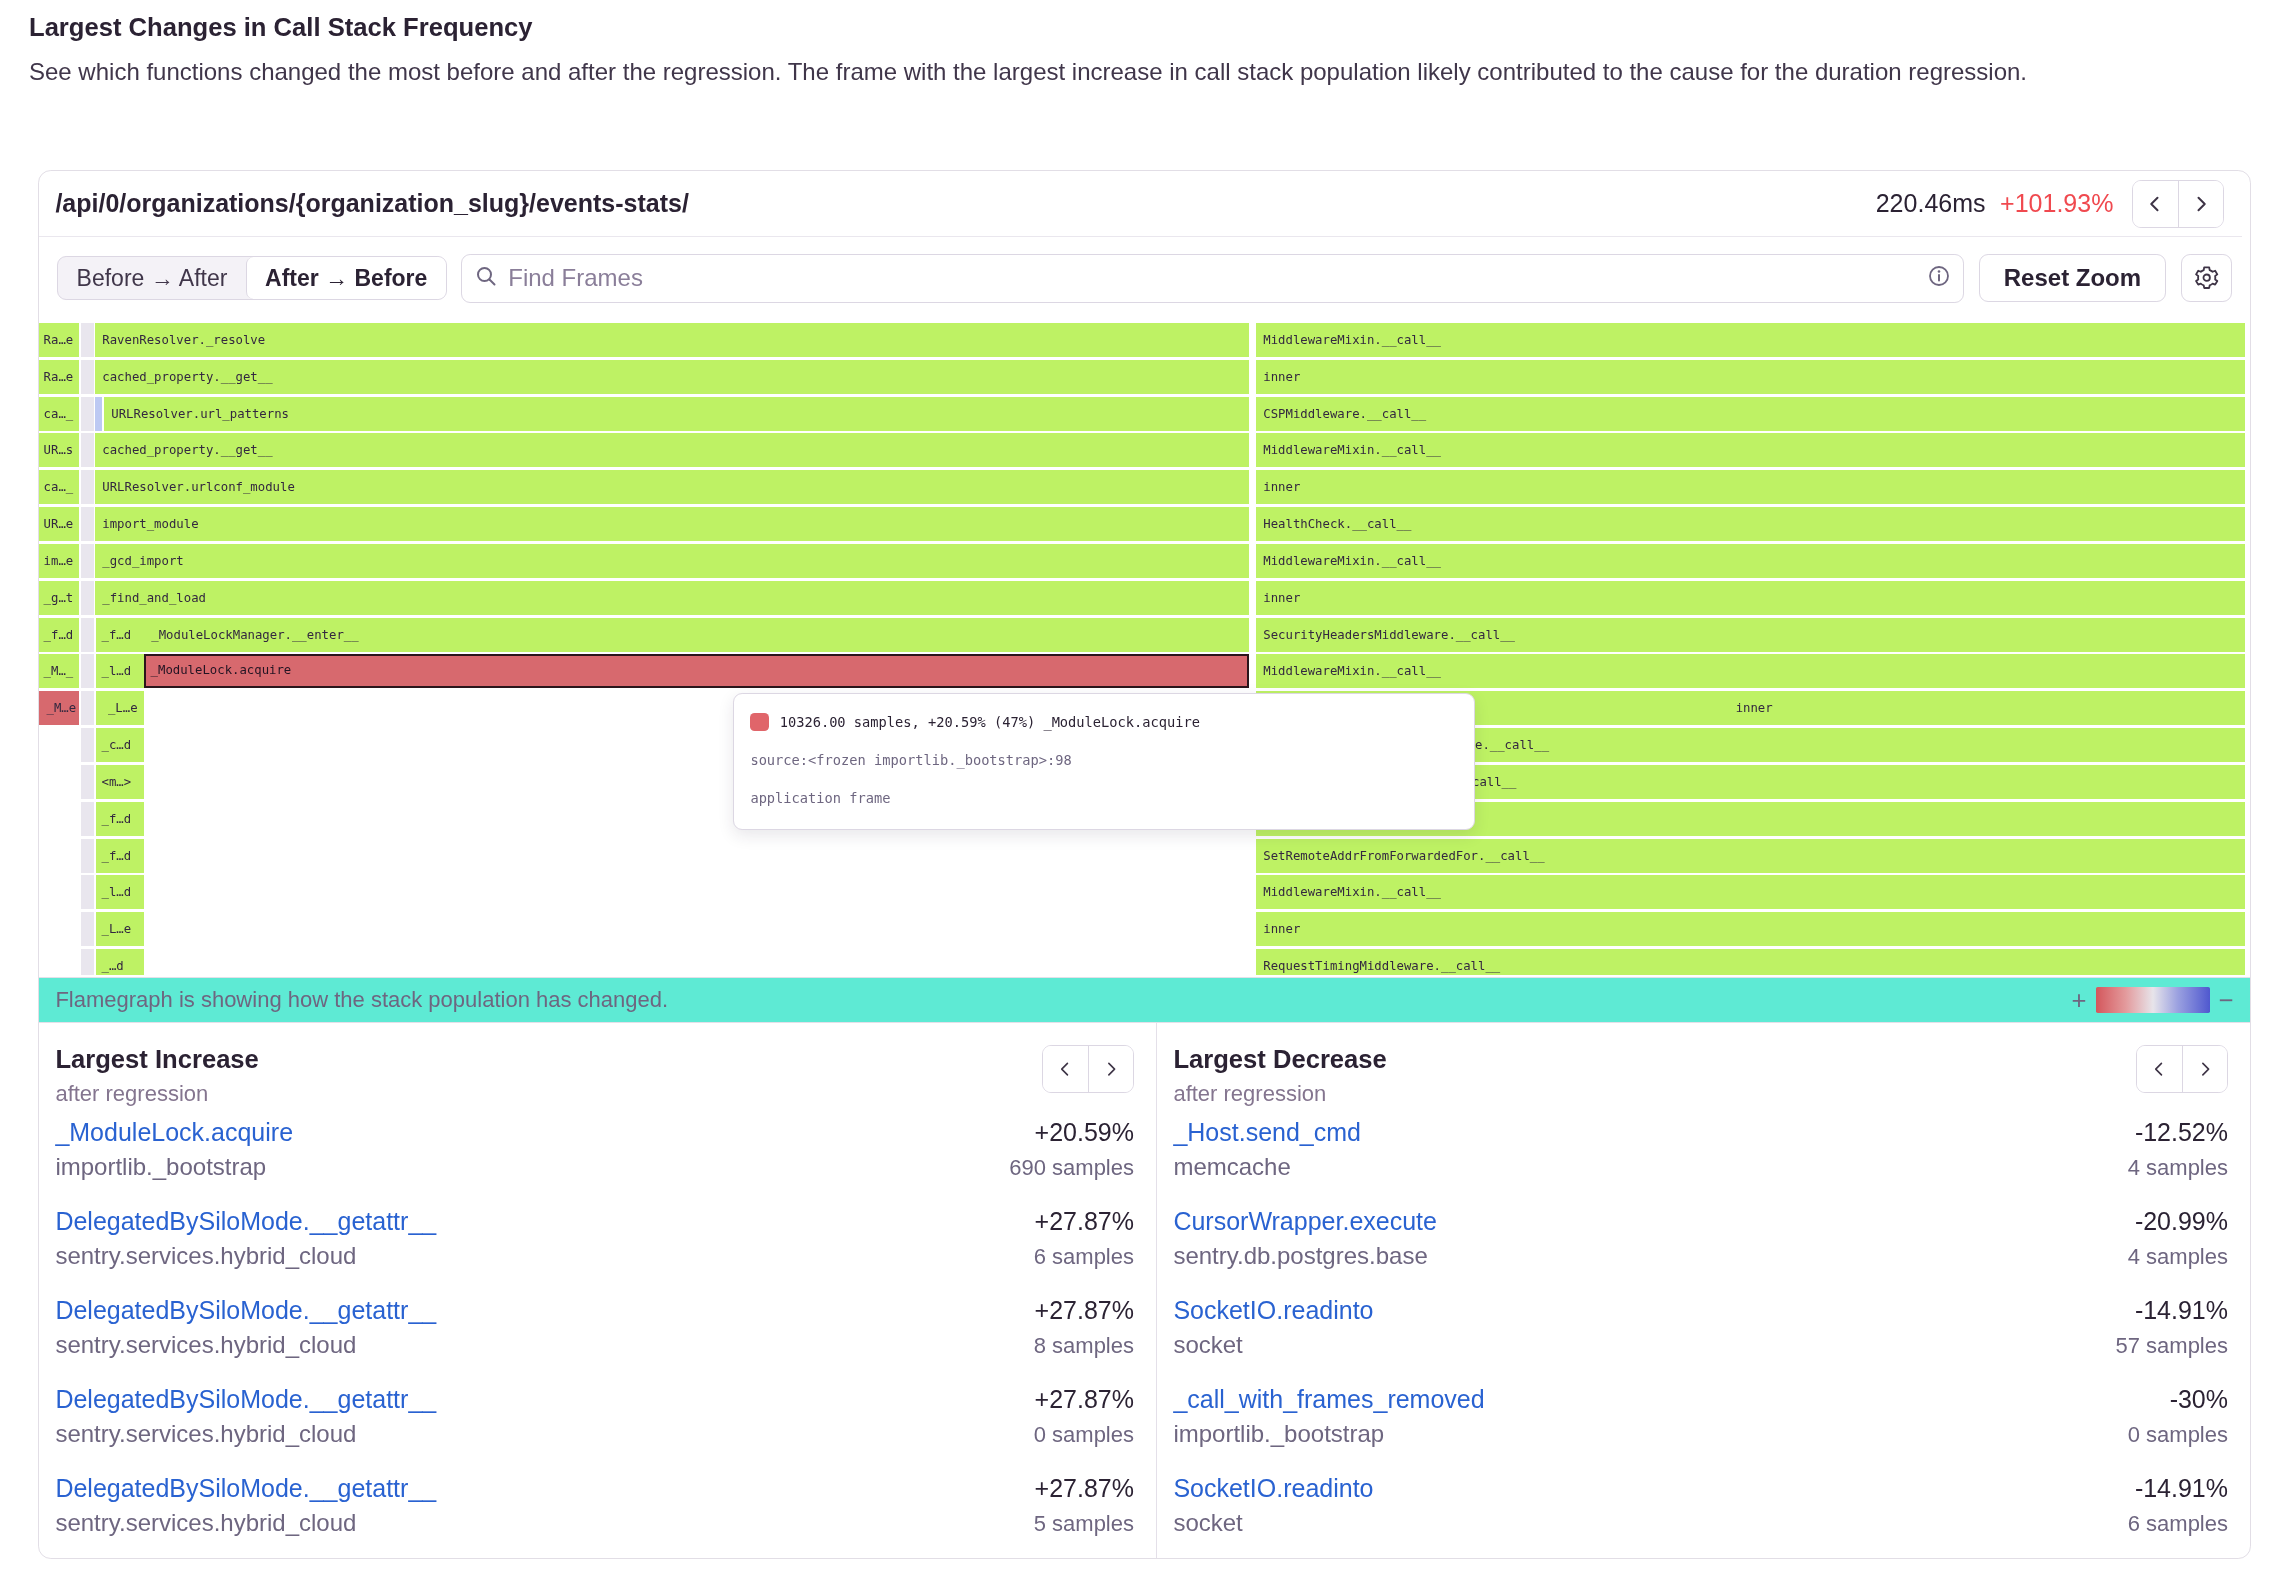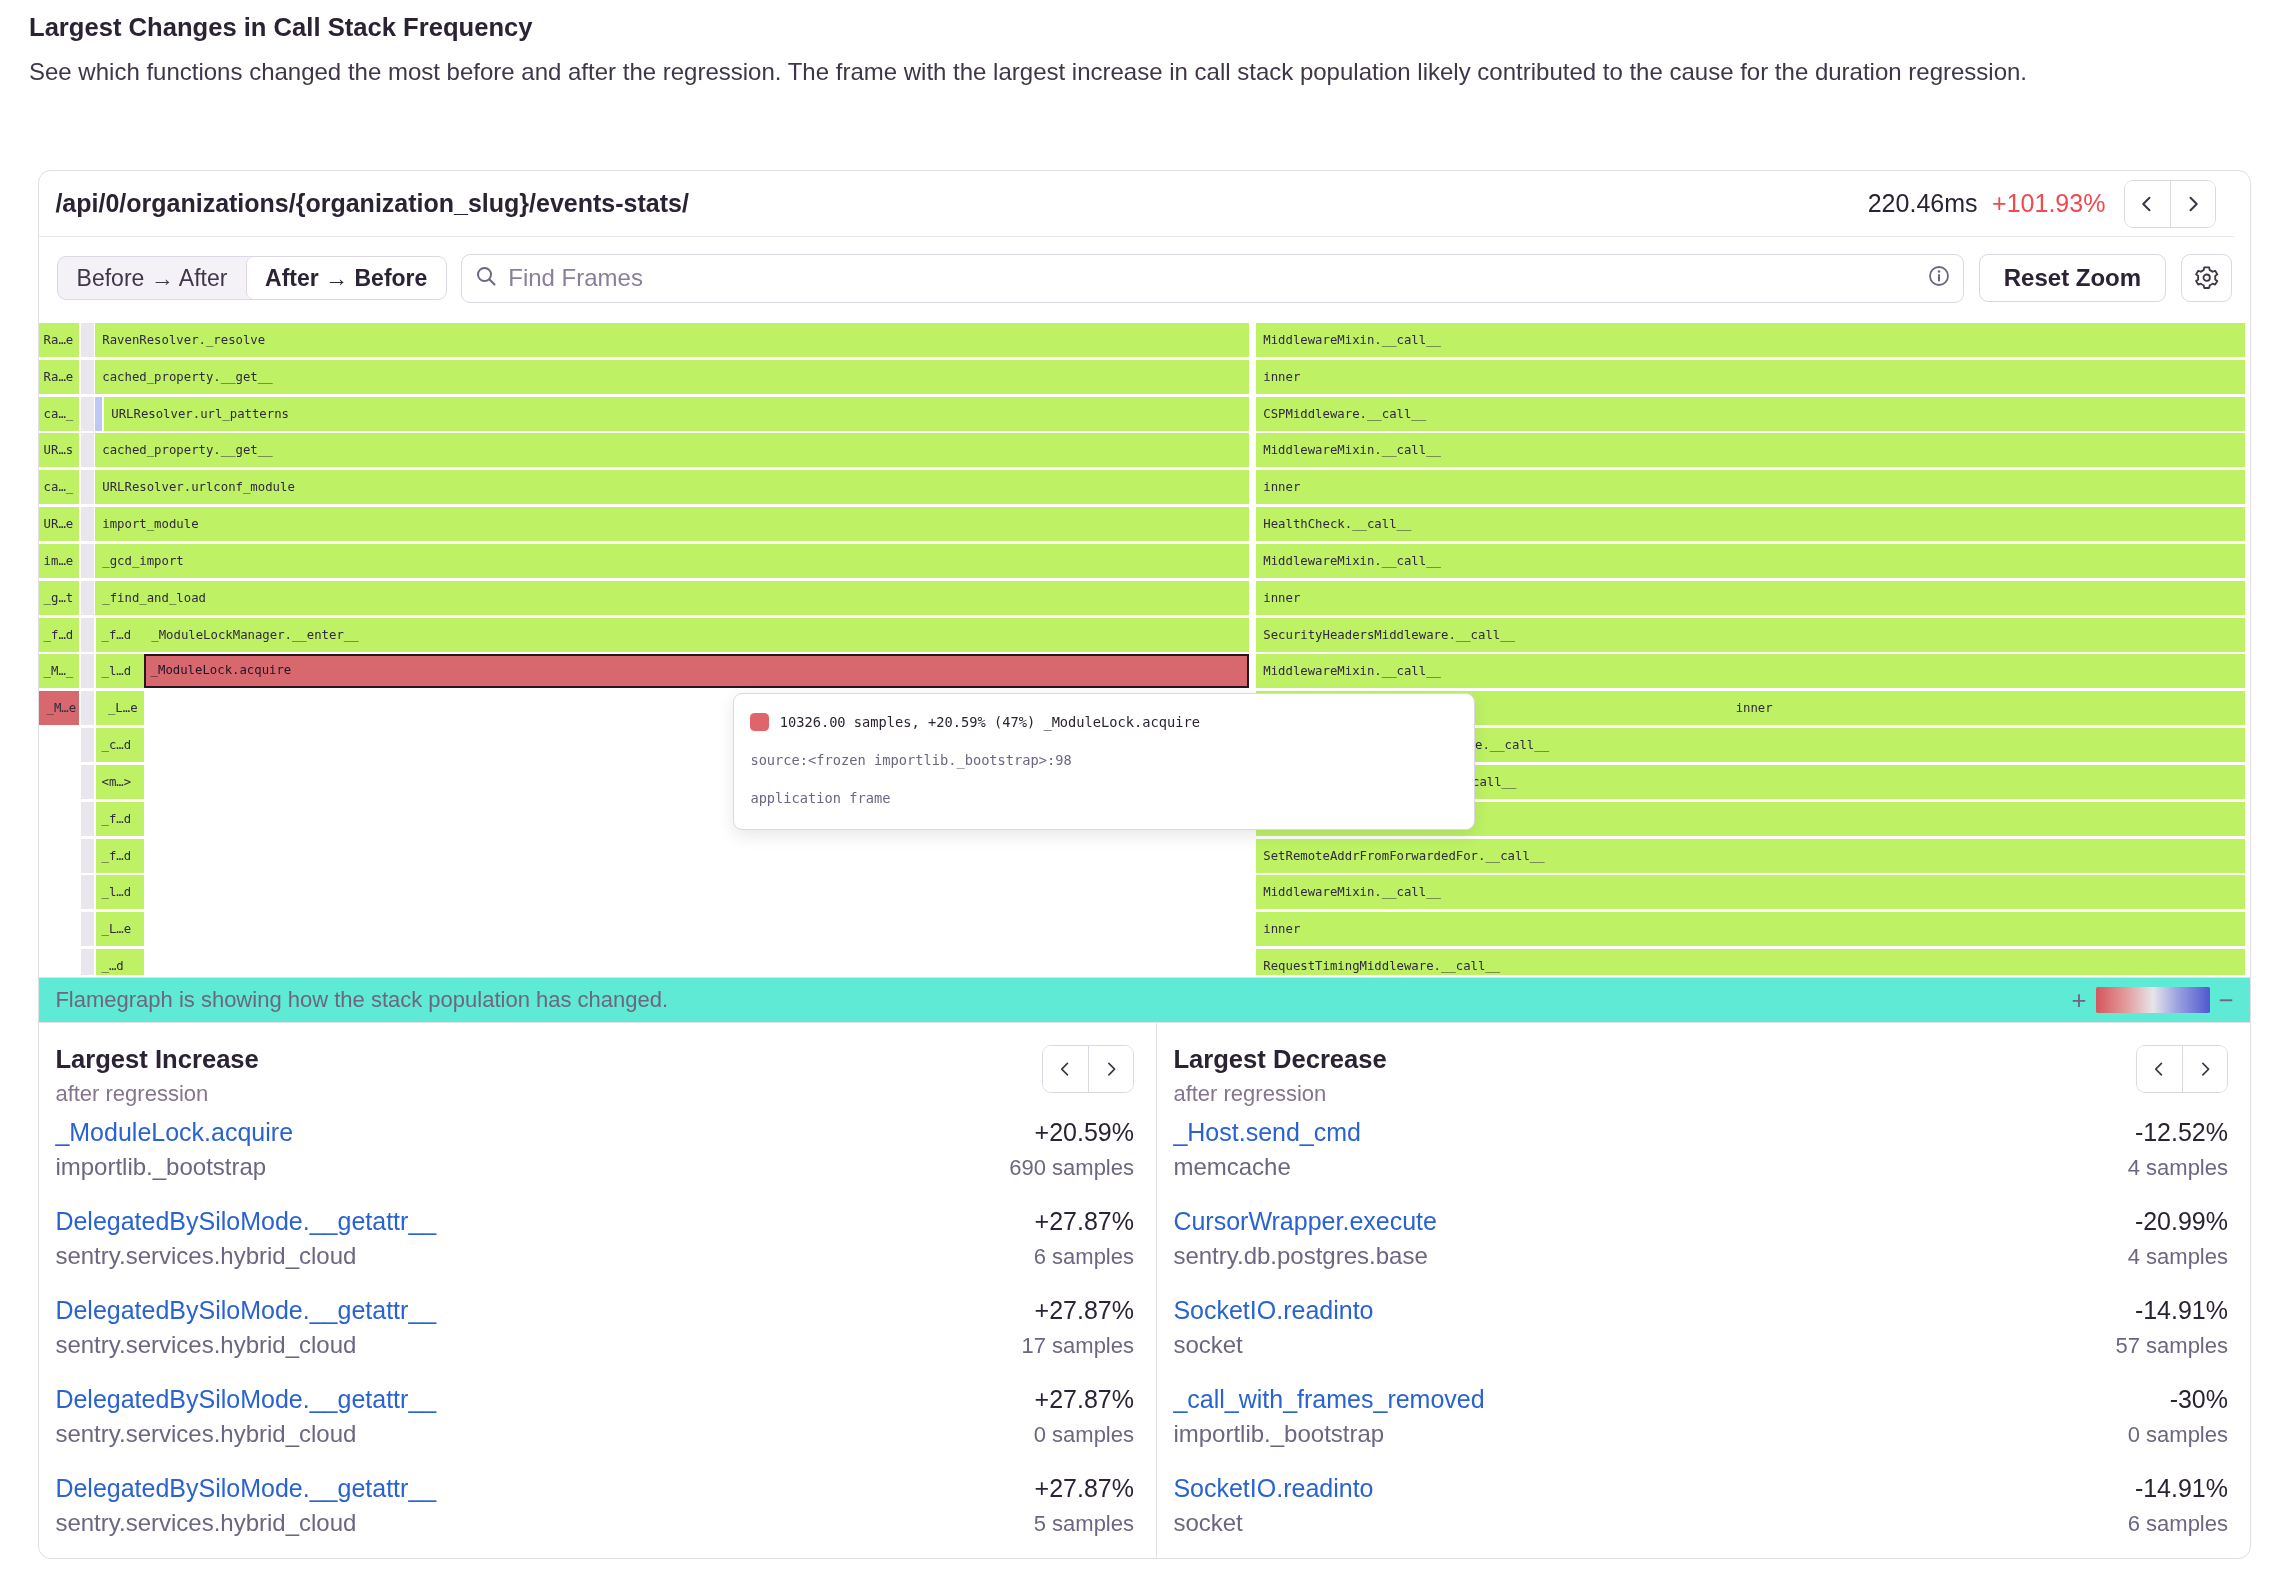--- a/index.html
+++ b/index.html
@@ -5,21 +5,21 @@
   html,body{margin:0;padding:0;background:#fff;}
   .screen{position:relative;width:2288px;height:1588px;background:#fff;
     font-family:"Liberation Sans",sans-serif;color:#2b2233;overflow:hidden;}
   .page-title{position:absolute;left:29px;top:12.8px;font-size:25.6px;font-weight:700;color:#2b2233;}
   .page-desc{position:absolute;left:29px;top:53px;width:2147px;font-size:24px;line-height:38px;color:#40364a;}
 
   .panel{position:absolute;left:38px;top:170px;width:2211px;height:1387px;
     border:1.8px solid #e2dee6;border-radius:12.8px;overflow:hidden;background:#fff;}
 
   
-  .endpoint-bar{position:absolute;top:0;left:0;right:16px;height:66px;border-bottom:0.9px solid #eae7ee;
+  .endpoint-bar{position:absolute;top:0;left:0;right:8px;height:66px;border-bottom:0.9px solid #eae7ee;
     display:flex;align-items:center;padding:0 18.3px 0 16.4px;box-sizing:border-box;justify-content:flex-end;}
   .endpoint-path{font-size:25px;font-weight:700;color:#2b2233;}
   .endpoint-spacer{flex:1;}
   .duration{font-size:25px;color:#2b2233;margin-right:14.6px;}
   .change{font-size:25px;color:#f0494f;margin-right:18.3px;}
 
   .nav-group{display:inline-flex;border:1.8px solid #dcd7e3;border-radius:9.1px;background:#fff;overflow:hidden;}
   .nav-btn{width:45px;height:46px;display:flex;align-items:center;justify-content:center;
     background:#fff;border:none;cursor:pointer;color:#3e3446;padding:0;}
   .nav-btn + .nav-btn{border-left:1.8px solid #dcd7e3;}
@@ -326,21 +326,21 @@
                 <span class="sum-samples">6 samples</span>
               </div>
             </div>
             <div class="sum-item">
               <div class="sum-line">
                 <a class="sum-name">DelegatedBySiloMode.__getattr__</a>
                 <span class="sum-pct">+27.87%</span>
               </div>
               <div class="sum-line">
                 <span class="sum-pkg">sentry.services.hybrid_cloud</span>
-                <span class="sum-samples">17 samples</span>
+                <span class="sum-samples">8 samples</span>
               </div>
             </div>
             <div class="sum-item">
               <div class="sum-line">
                 <a class="sum-name">DelegatedBySiloMode.__getattr__</a>
                 <span class="sum-pct">+27.87%</span>
               </div>
               <div class="sum-line">
                 <span class="sum-pkg">sentry.services.hybrid_cloud</span>
                 <span class="sum-samples">0 samples</span>

